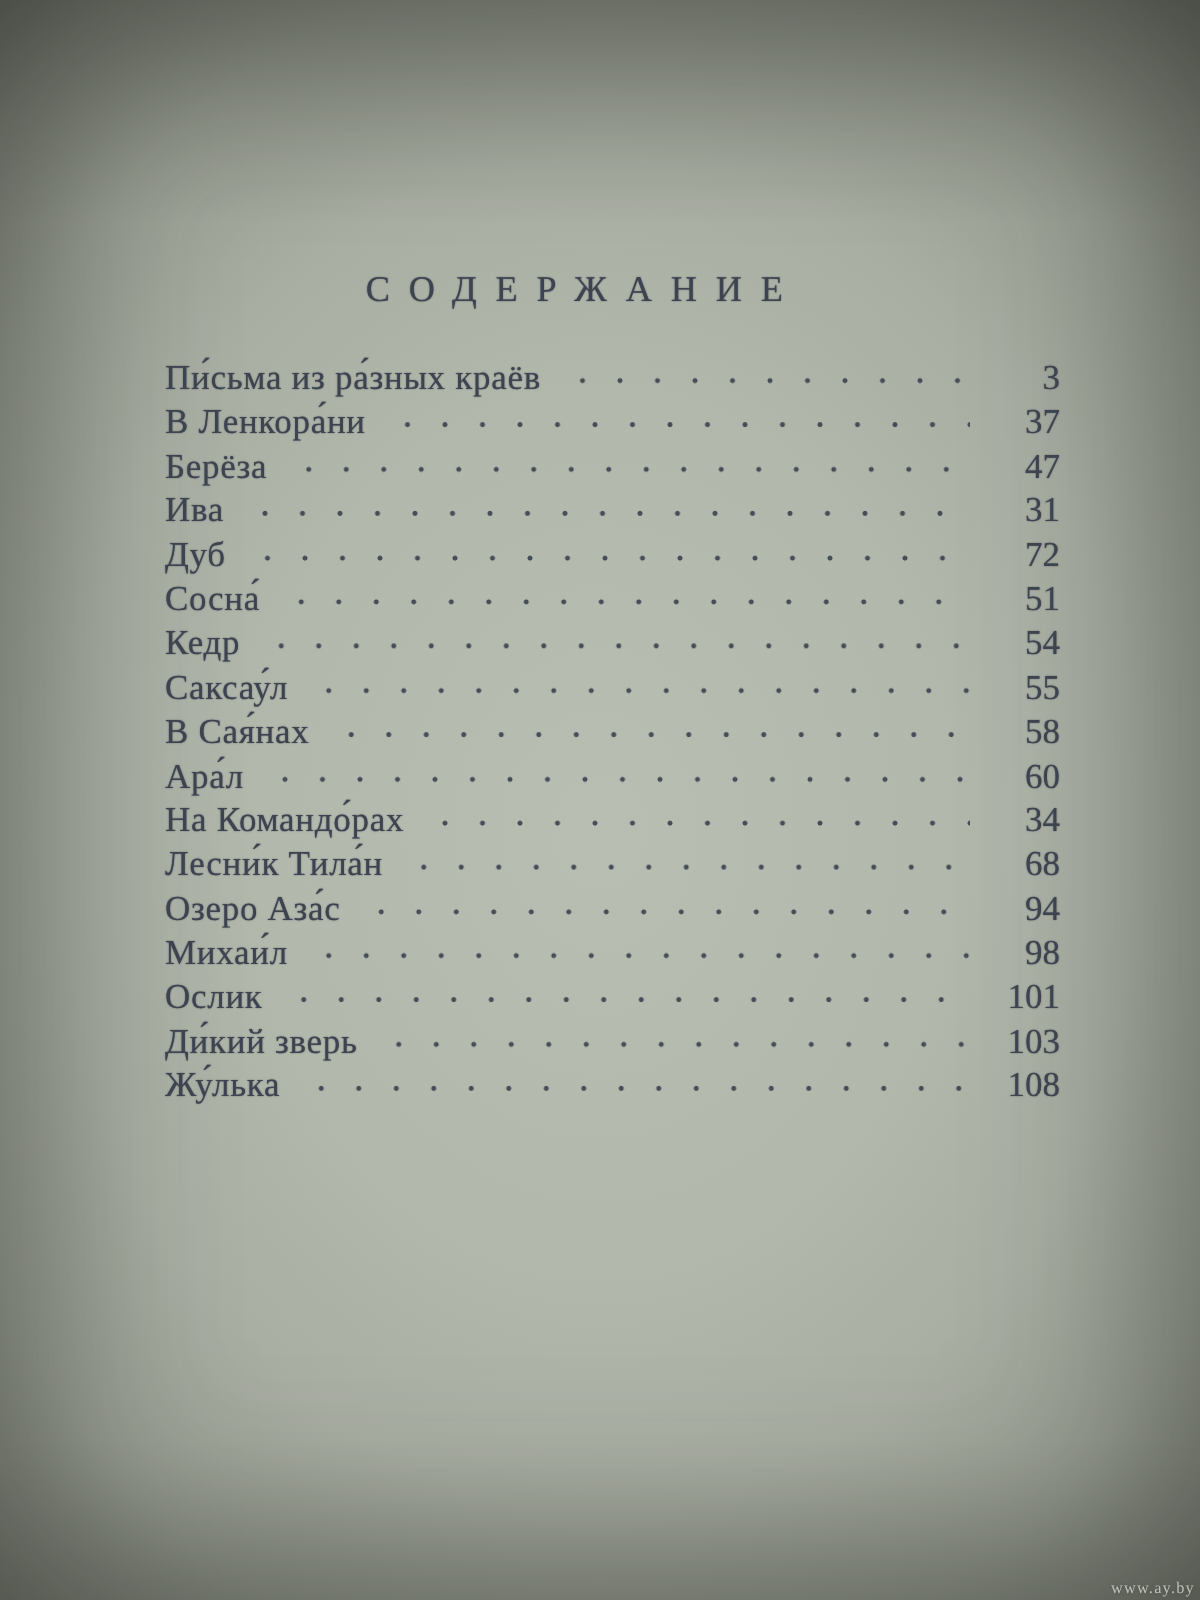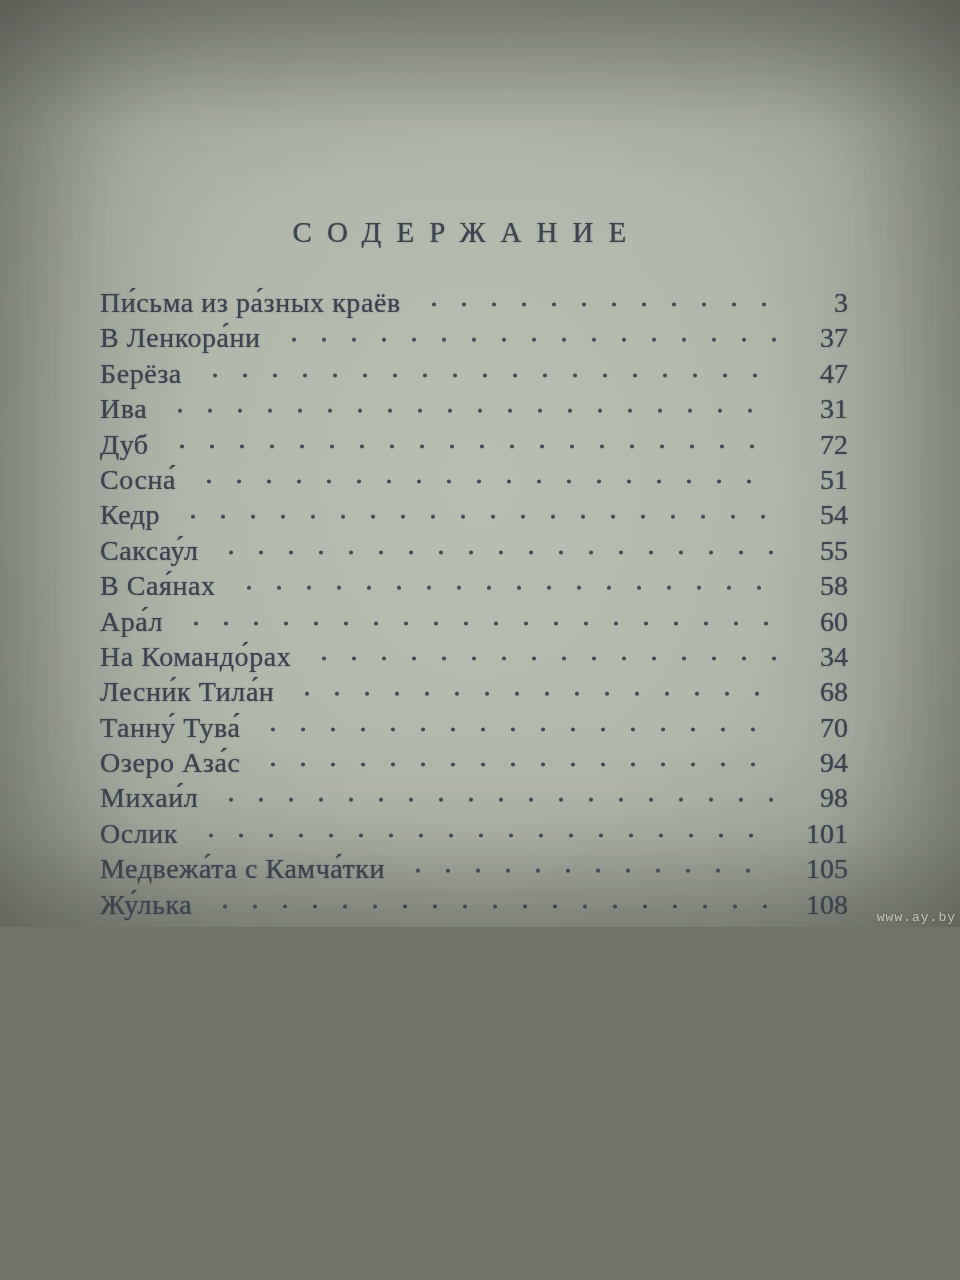--- a/index.html
+++ b/index.html
@@ -9,21 +9,21 @@
   body {
     width: 960px;
     height: 1280px;
     overflow: hidden;
     background: #6f7369;
     font-family: "Liberation Serif", "DejaVu Serif", serif;
   }
   .photo {
     position: relative;
     width: 960px;
-    height: 927px;
+    height: 1280px;
     background:
       linear-gradient(180deg, rgba(30,32,26,0.18) 0%, rgba(30,32,26,0.0) 14%),
       linear-gradient(0deg, rgba(30,32,26,0.10) 0%, rgba(30,32,26,0.0) 10%),
       radial-gradient(ellipse 720px 900px at 50% 52%,
         #b9beb3 0%, #b3b8ad 38%, #a9aea3 60%,
         #989d92 78%, #82867c 92%, #6e7268 100%);
     box-shadow: inset 0 0 140px 40px rgba(38,40,33,0.38);
   }
   .content {
     position: absolute;
@@ -42,20 +42,21 @@
     white-space: nowrap;
   }
   .rows {
     font-size: 28px;
   }
   .row {
     display: flex;
     align-items: baseline;
     height: 35.4px;
     white-space: nowrap;
+    margin-left: 32px;
   }
   .row .t {
     flex: none;
     letter-spacing: 0.02em;
   }
   .row .leader {
     flex: 1 1 auto;
     align-self: stretch;
     margin: 0 14px 0 10px;
     background-image: radial-gradient(circle, rgba(61,68,80,0.92) 1.7px, rgba(61,68,80,0) 2.3px);
@@ -65,21 +66,21 @@
   }
   .row .p {
     flex: none;
     min-width: 58px;
     text-align: right;
   }
   .watermark {
     position: absolute;
     right: 4px;
     bottom: 2px;
-    font-family: Liberation Mono, monospace;
+    font-family: Liberation Serif, serif;
     font-size: 13px;
     letter-spacing: 1px;
     color: rgba(230,232,225,0.72);
     text-shadow: 0 0 2px rgba(60,60,50,0.5);
   }
 </style>
 </head>
 <body>
 
 <div class="photo">
@@ -140,43 +141,38 @@
           <span class="t">На Командо́рах</span>
           <span class="leader"></span>
           <span class="p">34</span>
         </div>
         <div class="row">
           <span class="t">Лесни́к Тила́н</span>
           <span class="leader"></span>
           <span class="p">68</span>
         </div>
         <div class="row">
-          <span class="t">Танну́ Тува́</span>
-          <span class="leader"></span>
-          <span class="p">70</span>
-        </div>
-        <div class="row">
           <span class="t">Озеро Аза́с</span>
           <span class="leader"></span>
           <span class="p">94</span>
         </div>
         <div class="row">
           <span class="t">Михаи́л</span>
           <span class="leader"></span>
           <span class="p">98</span>
         </div>
         <div class="row">
           <span class="t">Ослик</span>
           <span class="leader"></span>
           <span class="p">101</span>
         </div>
         <div class="row">
-          <span class="t">Медвежа́та с Камча́тки</span>
+          <span class="t">Ди́кий зверь</span>
           <span class="leader"></span>
-          <span class="p">105</span>
+          <span class="p">103</span>
         </div>
         <div class="row">
           <span class="t">Жу́лька</span>
           <span class="leader"></span>
           <span class="p">108</span>
         </div>
       </div>
   </div>
   <div class="watermark">www.ay.by</div>
 </div>

